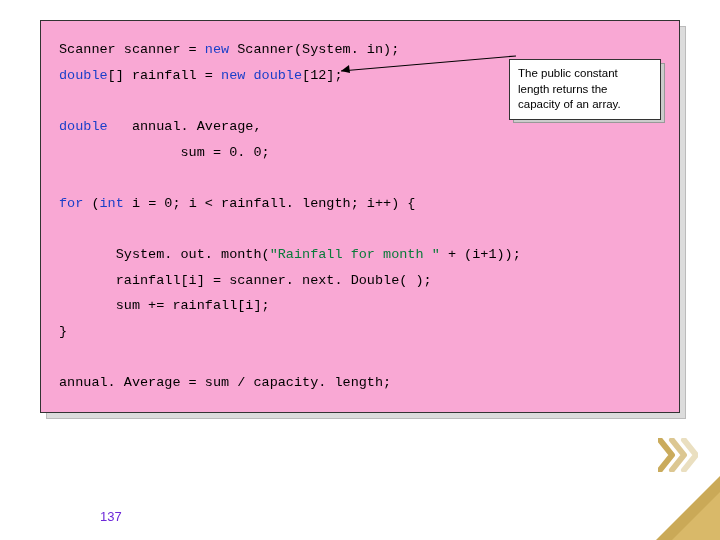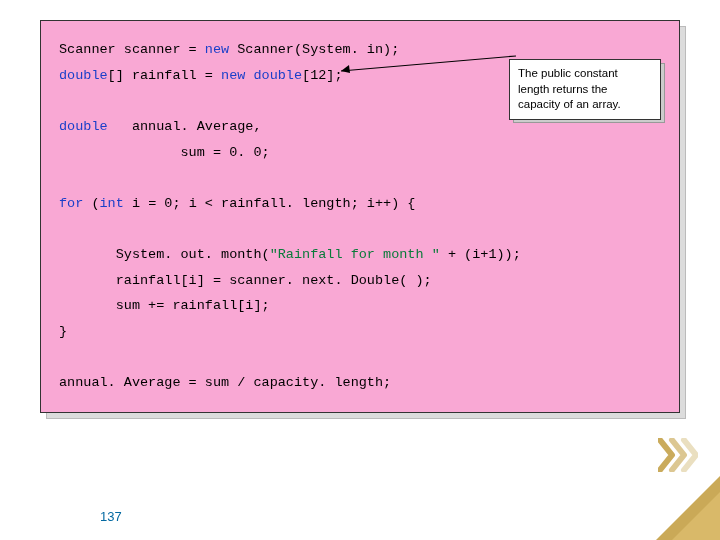--- a/index.html
+++ b/index.html
@@ -84,21 +84,21 @@
     z-index: 2;
     top: 30px;
     left: 300px;
     pointer-events: none;
   }
   .pagenum {
     position: absolute;
     bottom: 16px;
     left: 100px;
     font-size: 13px;
-    color: #0369a1;
+    color: #6d28d9;
     font-family: Arial, sans-serif;
   }
   .chevrons {
     position: absolute;
     bottom: 68px;
     right: 22px;
     z-index: 4;
   }
   .chevrons svg { display: block; }
   .corner {

